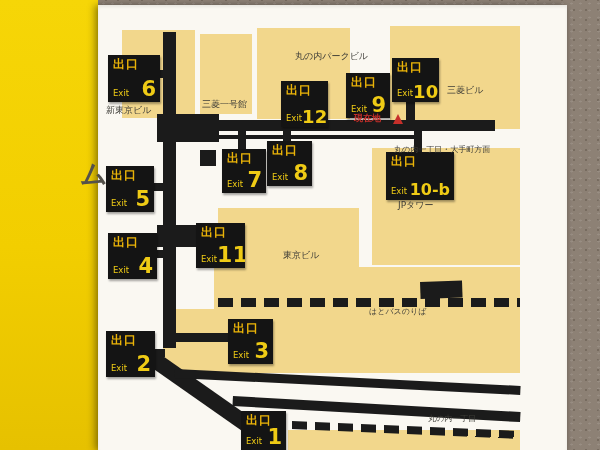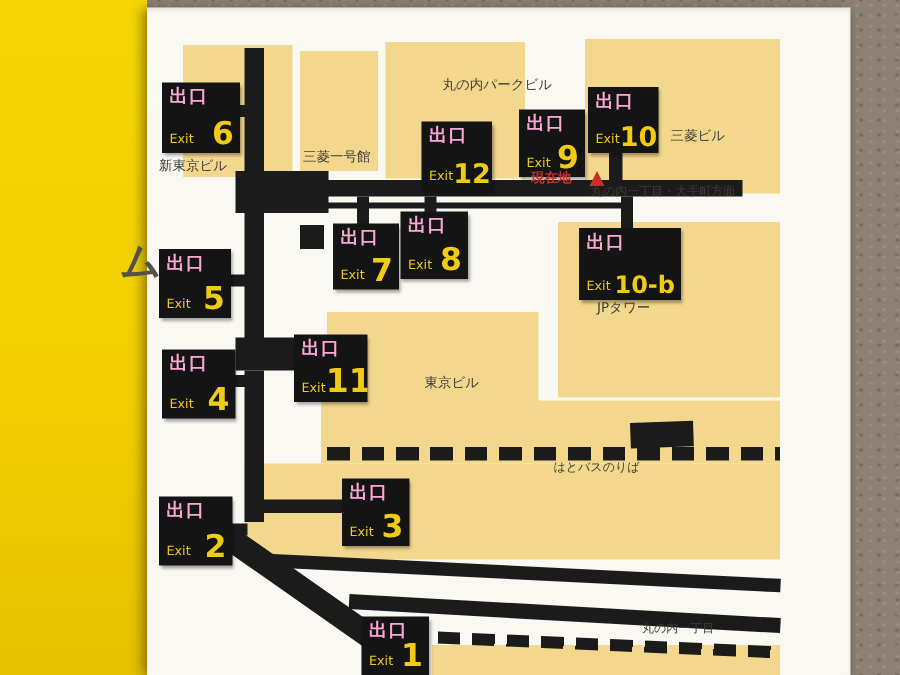--- a/index.html
+++ b/index.html
@@ -33,21 +33,21 @@
   .dashed{
     position:absolute;z-index:3;
     background:repeating-linear-gradient(90deg,#1b1b1b 0 15px, rgba(0,0,0,0) 15px 23px);
   }
   .exit-box{
     position:absolute;background:#141414;z-index:5;
     padding:3px 4px 3px 5px;box-sizing:border-box;
     display:flex;flex-direction:column;overflow:hidden;
     box-shadow:1px 2px 2px rgba(0,0,0,0.35);
   }
-  .exit-box .jp{color:#f9a8d4;font-weight:bold;font-size:12px;line-height:1.15;letter-spacing:1px;}
+  .exit-box .jp{color:#eab308;font-weight:bold;font-size:12px;line-height:1.15;letter-spacing:1px;}
   .exit-box .row2{flex:1;display:flex;justify-content:space-between;align-items:flex-end;}
   .exit-box .en{color:#efcb15;font-size:8.5px;padding-bottom:1px;}
   .exit-box .num{color:#efcb15;font-weight:bold;line-height:0.85;}
   .map-label{position:absolute;color:#3d3c37;z-index:6;white-space:nowrap;}
   #current{
     position:absolute;left:354px;top:112px;z-index:7;
     display:flex;align-items:center;gap:12px;
     color:#c62f2a;font-size:9px;font-weight:bold;white-space:nowrap;
   }
   .tri-up{
@@ -189,21 +189,21 @@
         <span class="en">Exit</span>
         <span class="num" style="font-size: 21px;">1</span>
       </div>
     </div>
   </div>
 <div id="label-layer">
     <div class="map-label" style="left: 256px; top: 50px; font-size: 9px; margin-left: 39px;">丸の内パークビル</div>
     <div class="map-label" style="left: 202px; top: 98px; font-size: 9px;">三菱一号館</div>
     <div class="map-label" style="left: 106px; top: 104px; font-size: 9px;">新東京ビル</div>
     <div class="map-label" style="left: 447px; top: 84px; font-size: 9px;">三菱ビル</div>
-    <div class="map-label" style="left: 394px; top: 122px; font-size: 8px;">丸の内一丁目・大手町方面</div>
+    <div class="map-label" style="left: 394px; top: 144px; font-size: 8px;">丸の内一丁目・大手町方面</div>
     <div class="map-label" style="left: 398px; top: 199px; font-size: 9px;">JPタワー</div>
     <div class="map-label" style="left: 283px; top: 249px; font-size: 9px; font-family: Liberation Mono, monospace;">東京ビル</div>
     <div class="map-label" style="left: 369px; top: 306px; font-size: 8px;">はとバスのりば</div>
     <div class="map-label" style="left: 428px; top: 413px; font-size: 8px;">丸の内一丁目</div>
   </div>
 
 <div id="current">
   <span>現在地</span>
   <span class="tri-up"></span>
 </div>

